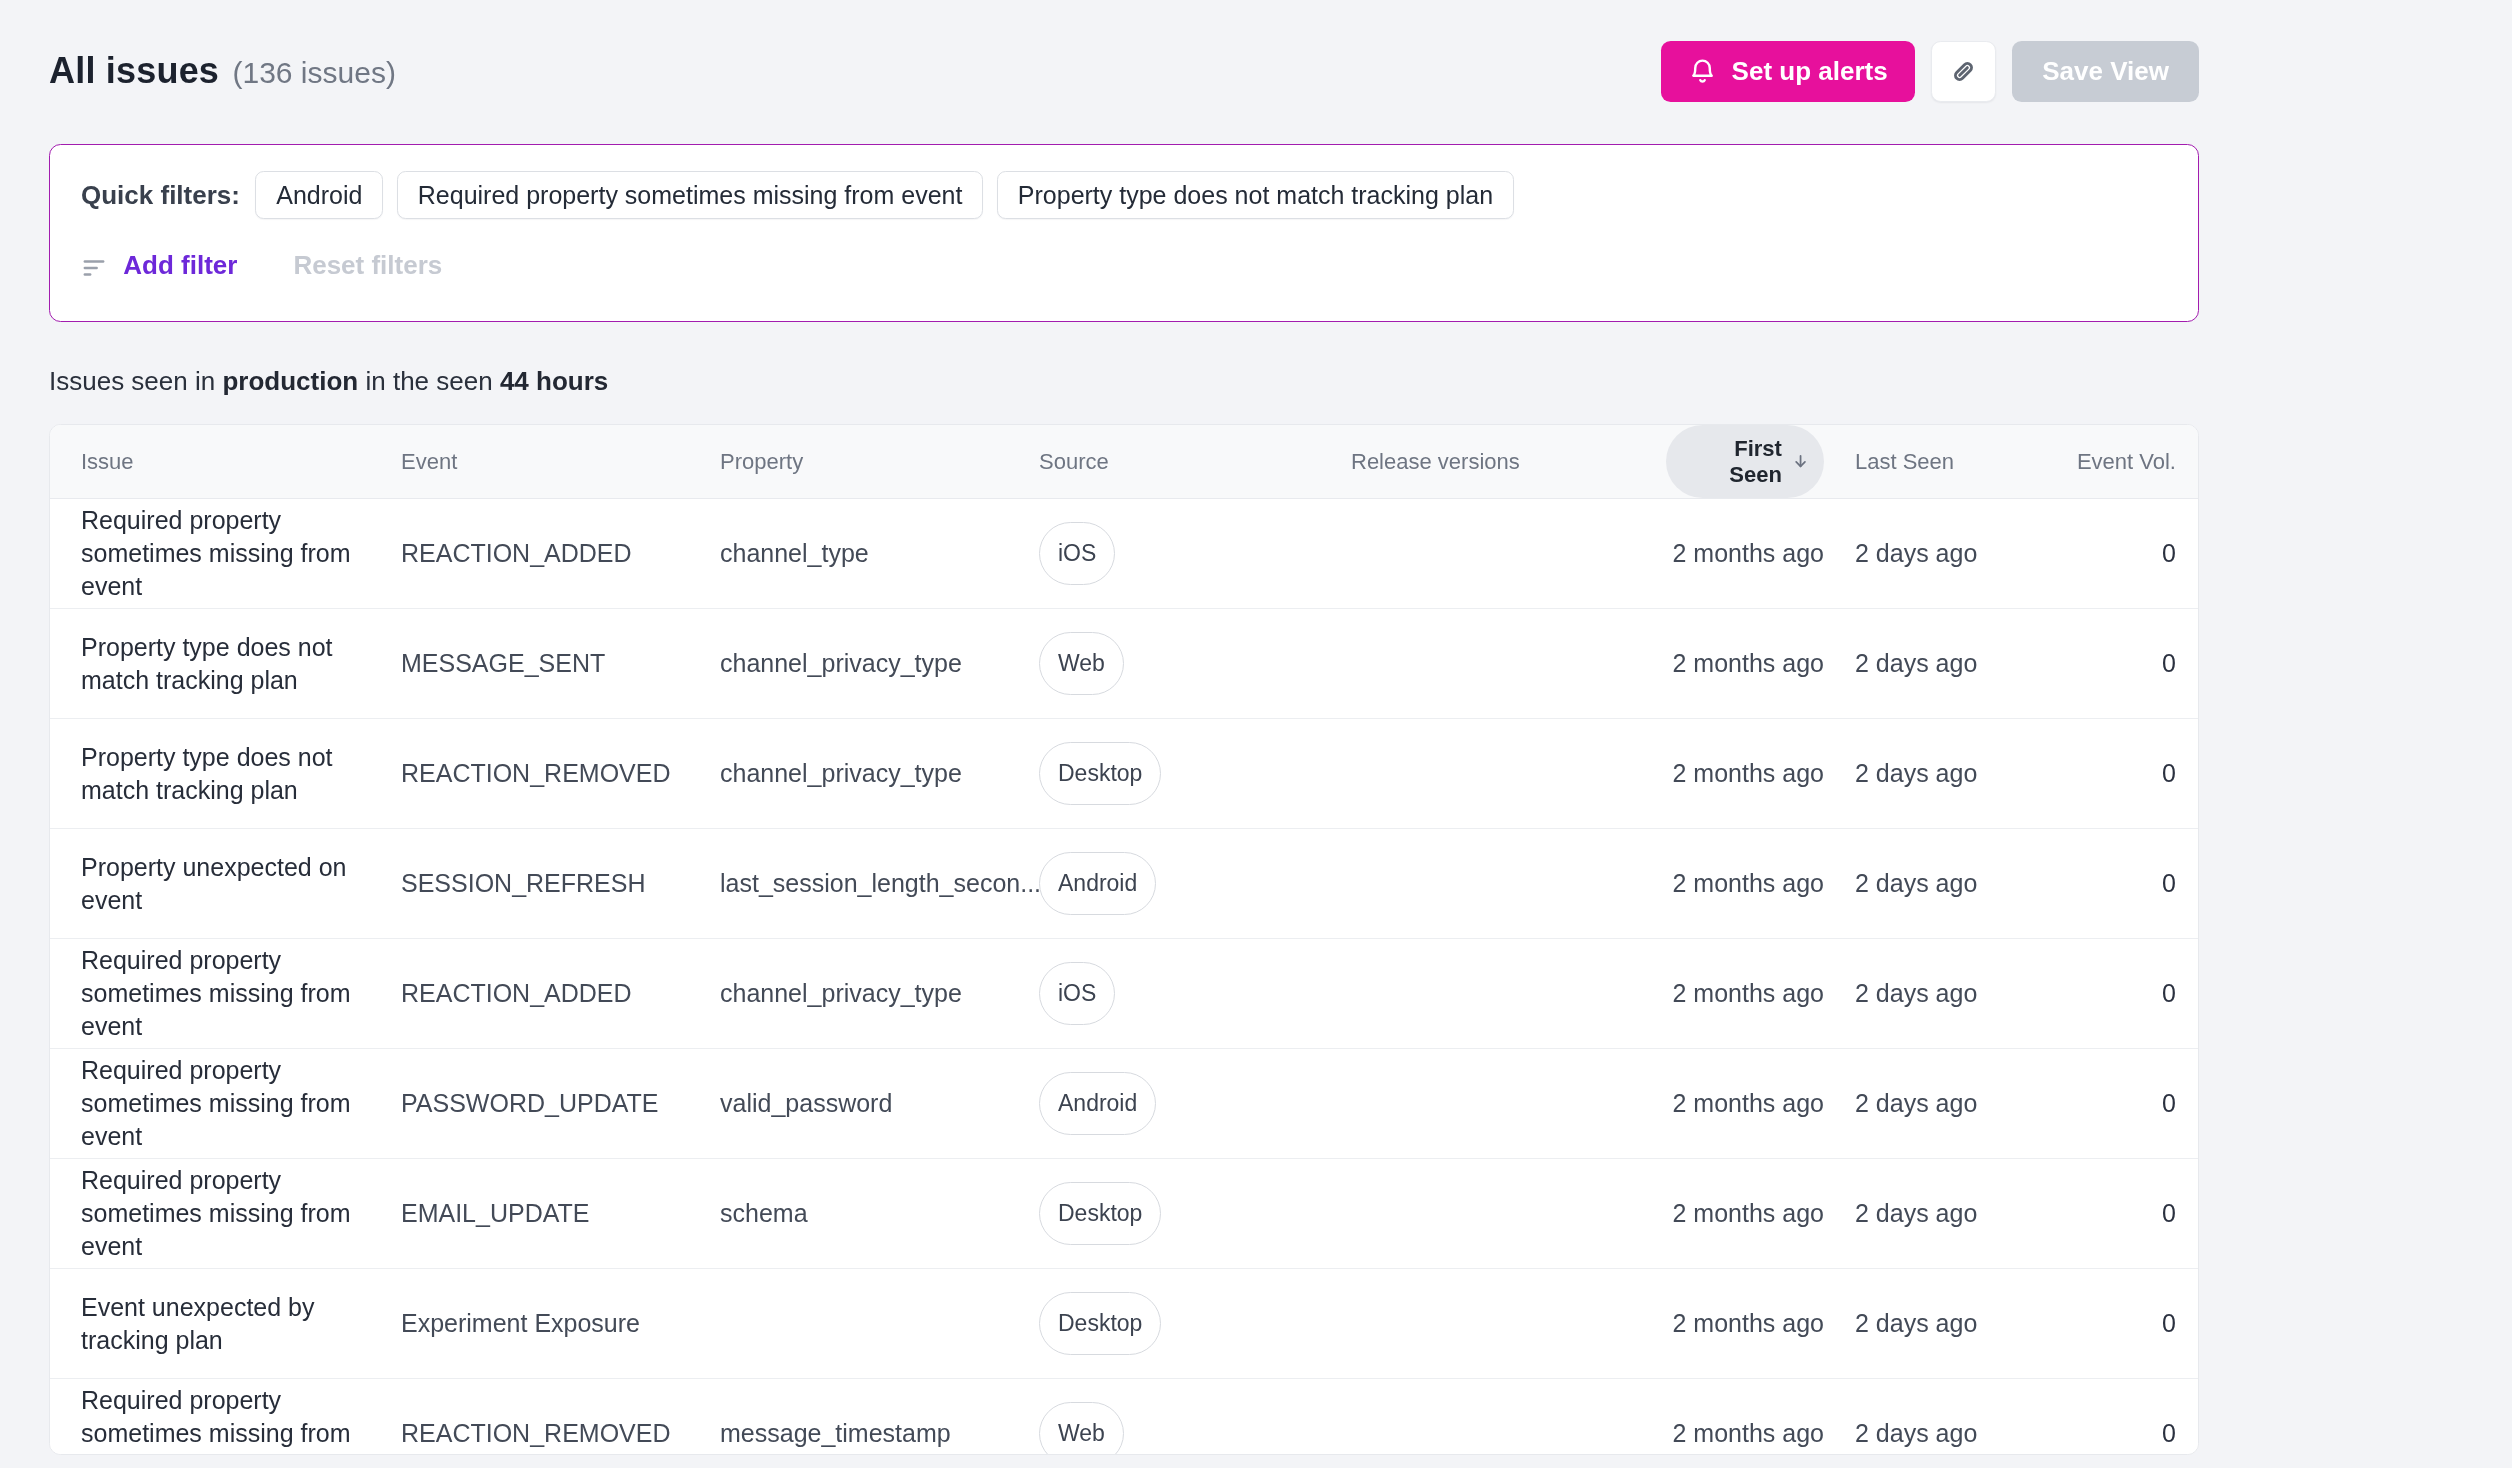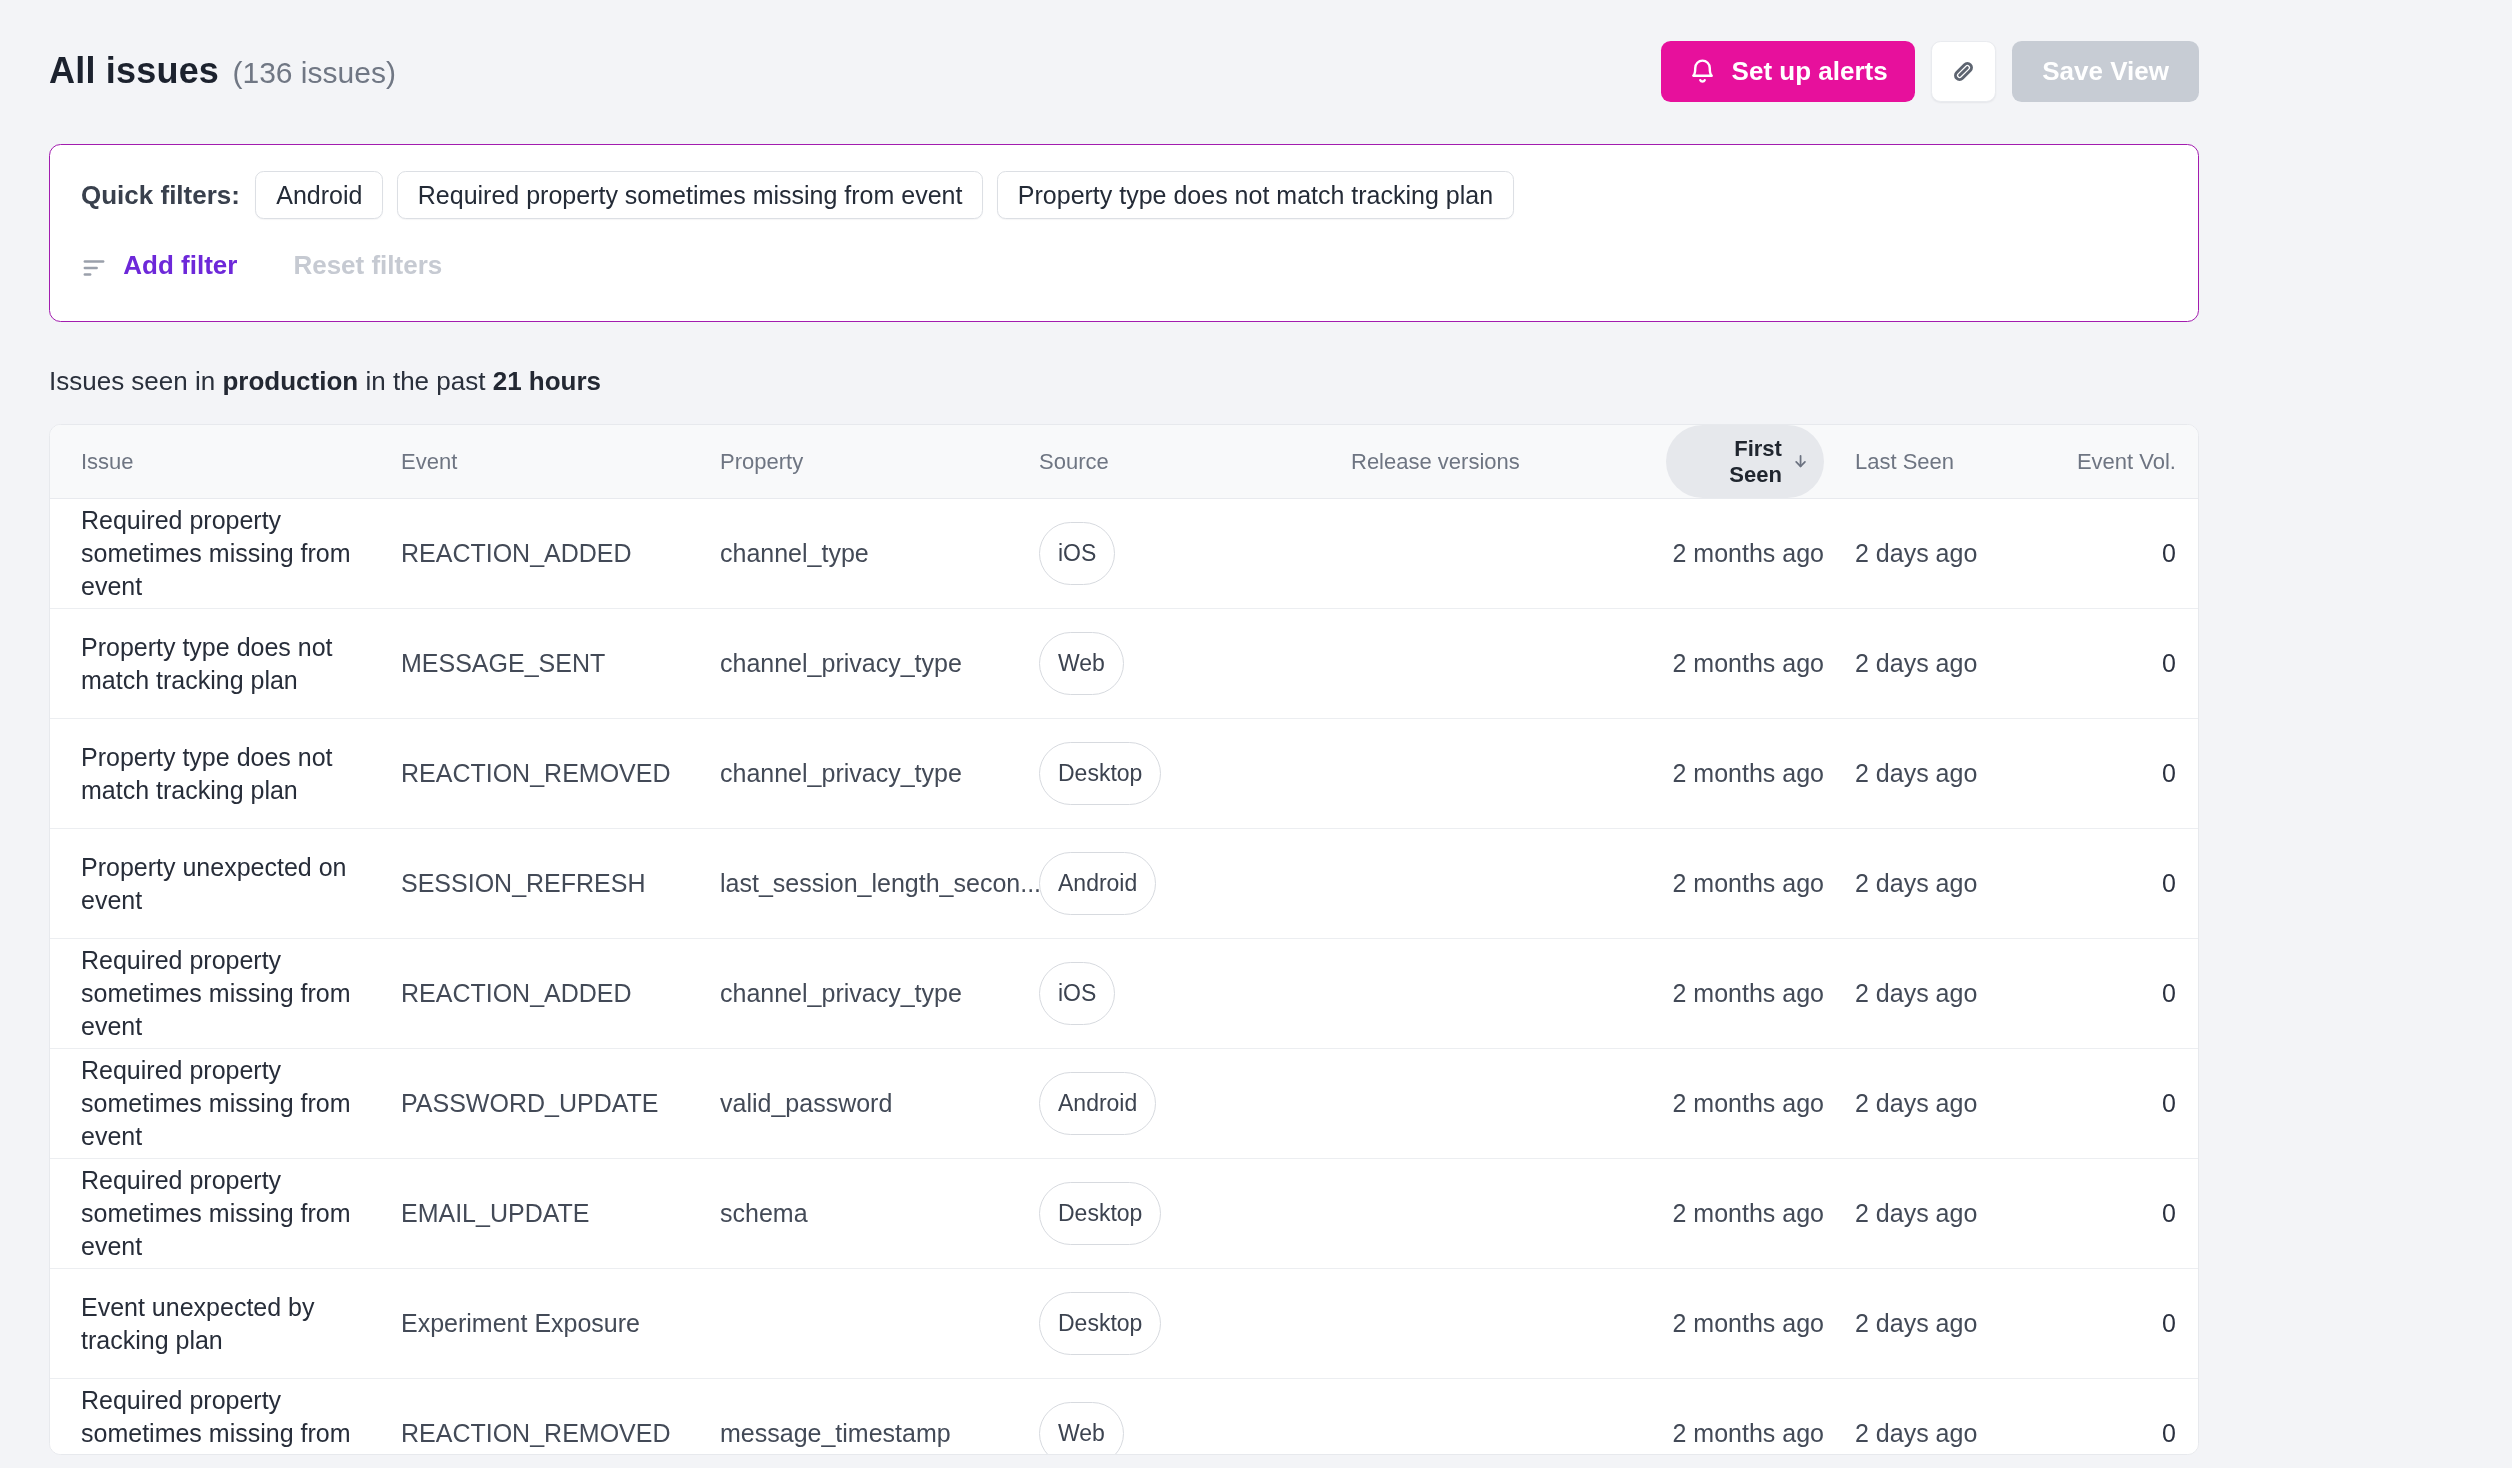--- a/index.html
+++ b/index.html
@@ -151,22 +151,22 @@
         </span>
         <span>Add filter</span>
       </button>
       <button class="btn reset-filters">Reset filters</button>
     </div>
   </div>
 
   <div class="scope-line">
     <span>Issues seen in</span>
     <b>production</b>
-    <span>in the past</span>
-    <b>21 hours</b>
+    <span>in the seen</span>
+    <b>44 hours</b>
   </div>
 
   <div class="table-card">
     <table id="issues-table">
         <colgroup>
           <col style="width: 351px;">
           <col style="width: 319px;">
           <col style="width: 319px;">
           <col style="width: 312px;">
           <col style="width: 315px;">

